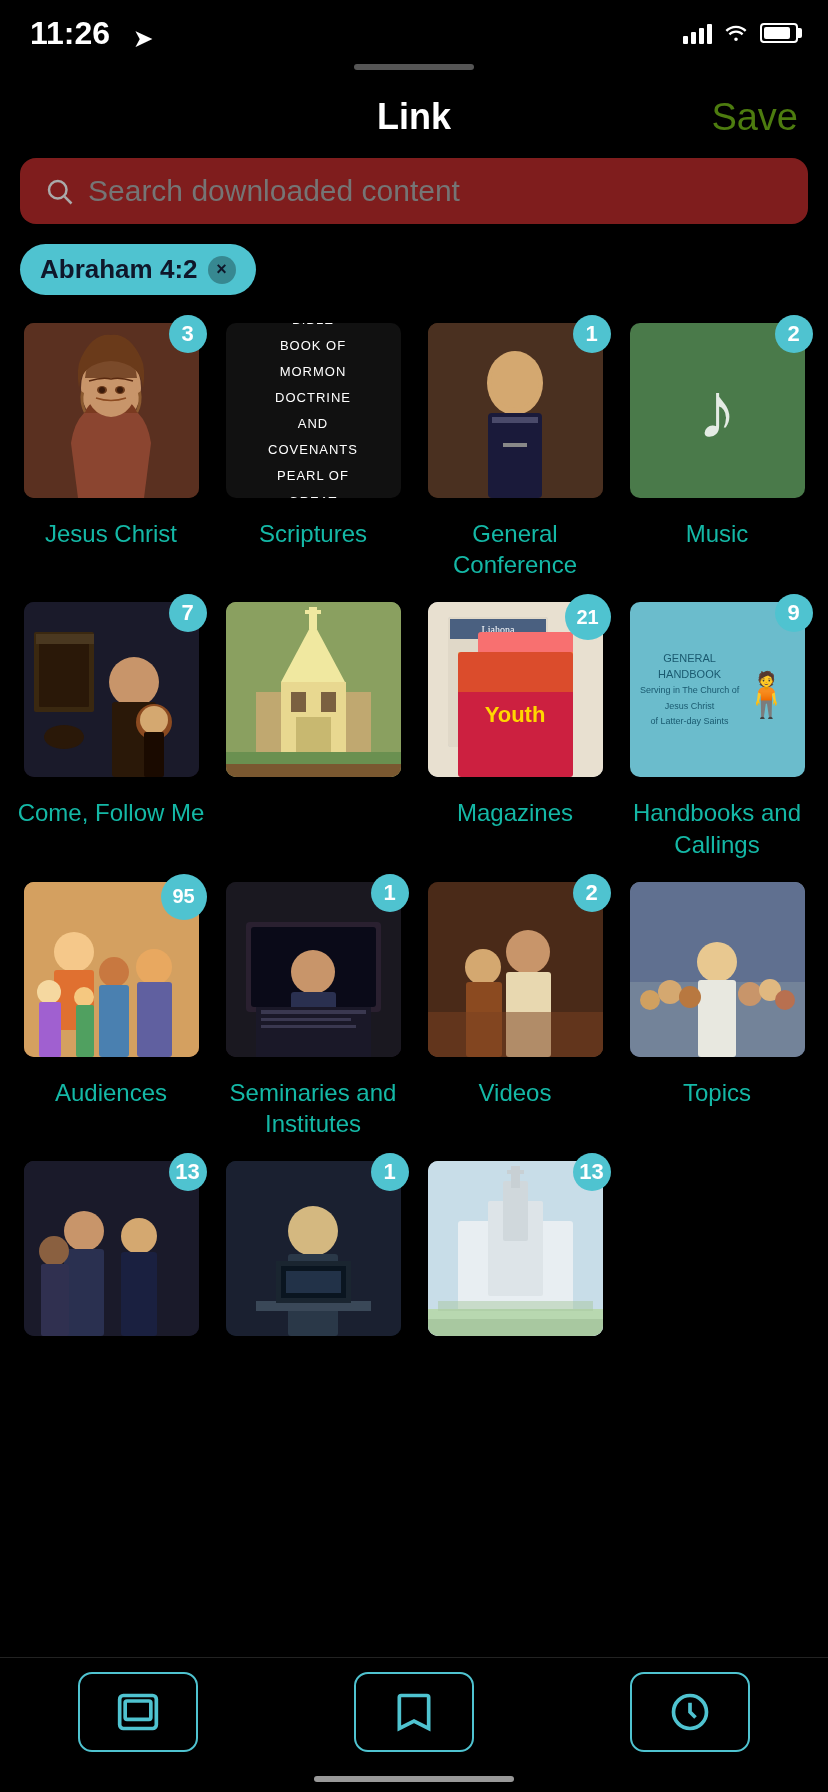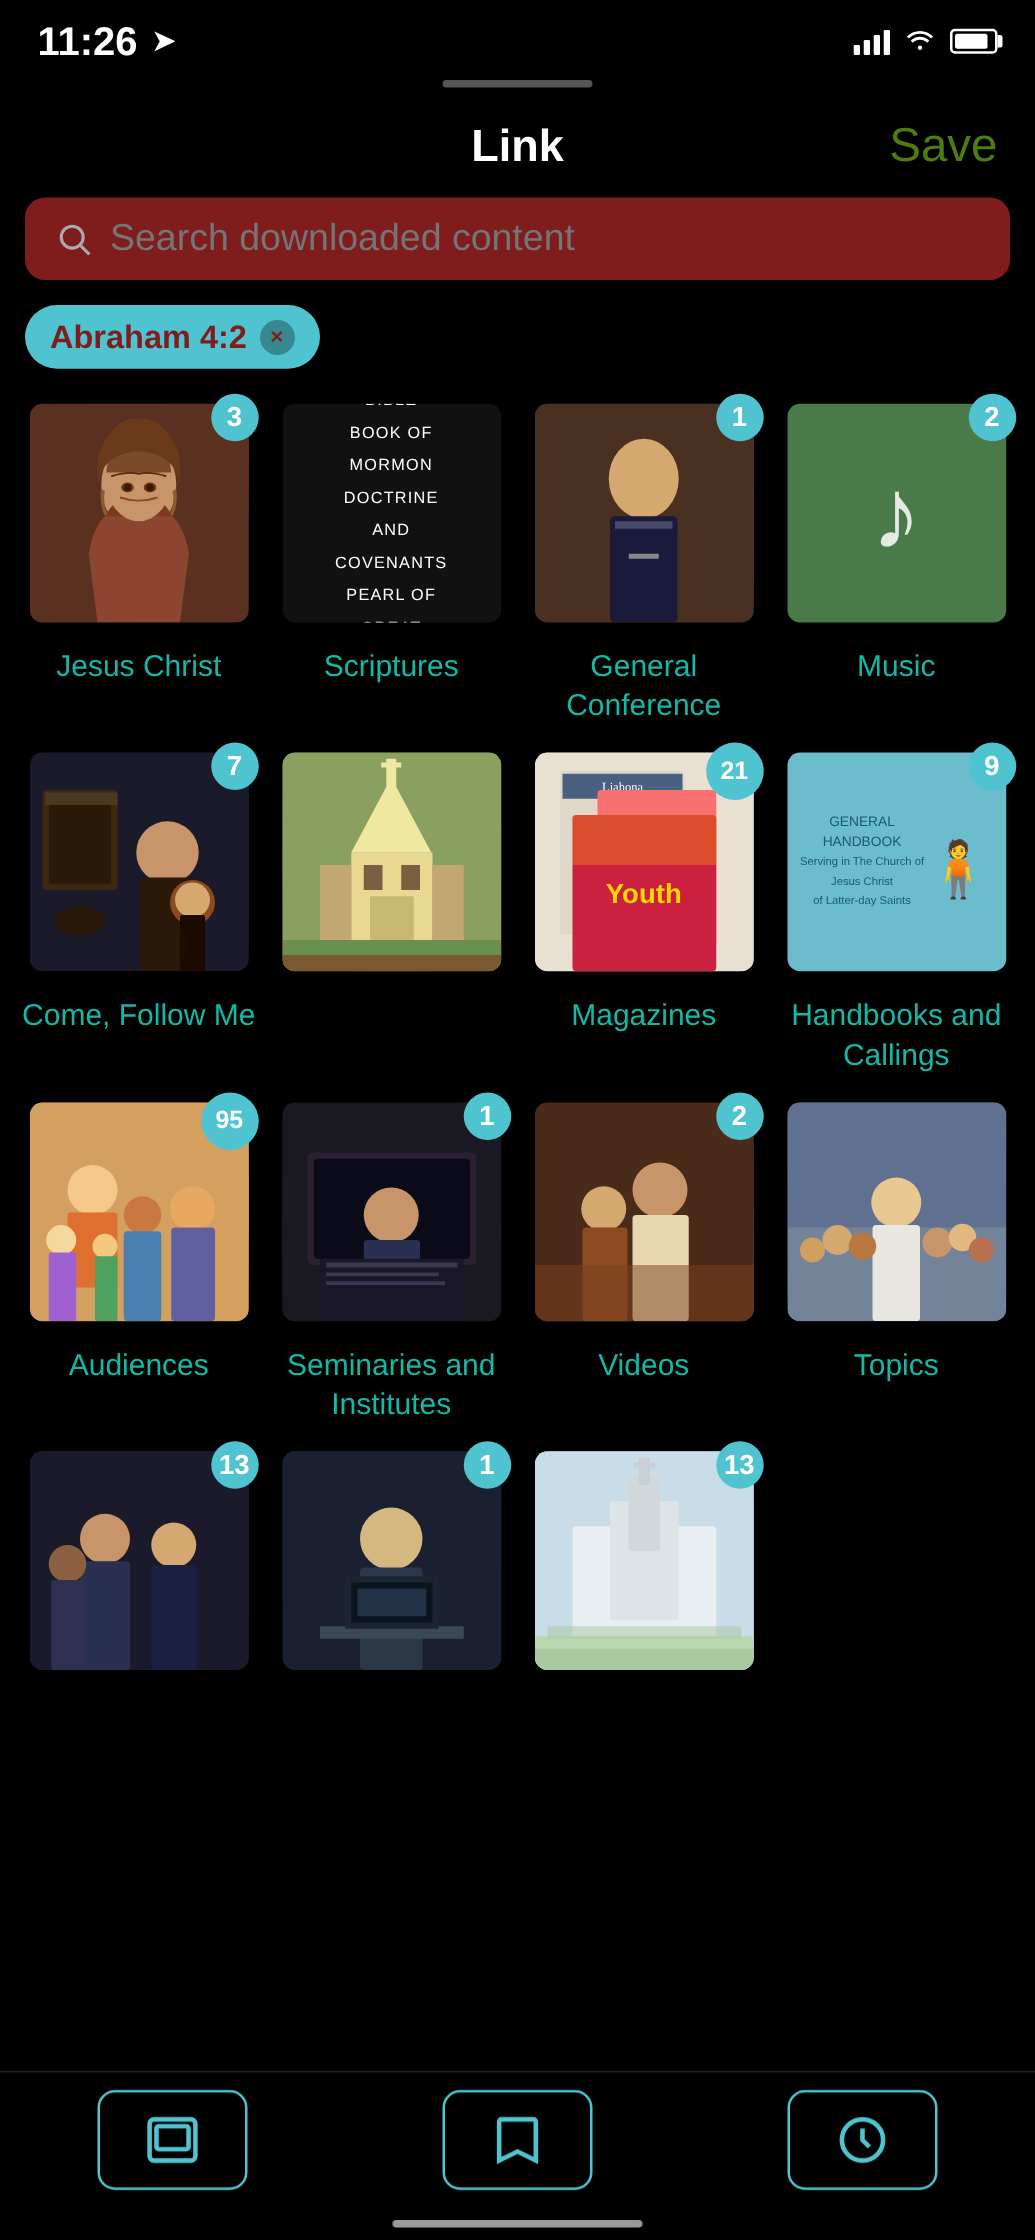--- a/index.html
+++ b/index.html
@@ -18,22 +18,22 @@
       display: flex;
       justify-content: space-between;
       align-items: center;
       padding: 14px 30px 8px;
       height: 60px;
     }
     .status-time {
       font-size: 32px;
       font-weight: 700;
       display: flex;
-      align-items: center;
-      gap: 8px;
+      align-items: flex-end;
+      gap: 20px;
     }
     .status-icons {
       display: flex;
       align-items: center;
       gap: 10px;
     }
     .signal-bars {
       display: flex;
       align-items: flex-end;
       gap: 3px;
@@ -128,21 +128,21 @@
 
     
     .filter-tags {
       padding: 0 20px 20px;
       display: flex;
       gap: 12px;
       flex-wrap: wrap;
     }
     .filter-tag {
       background: #4FC3D0;
-      color: #7f1d1d;
+      color: #0f172a;
       border-radius: 30px;
       padding: 10px 20px;
       font-size: 26px;
       font-weight: 600;
       display: flex;
       align-items: center;
       gap: 10px;
     }
     .filter-tag-close {
       background: rgba(0,0,0,0.3);

